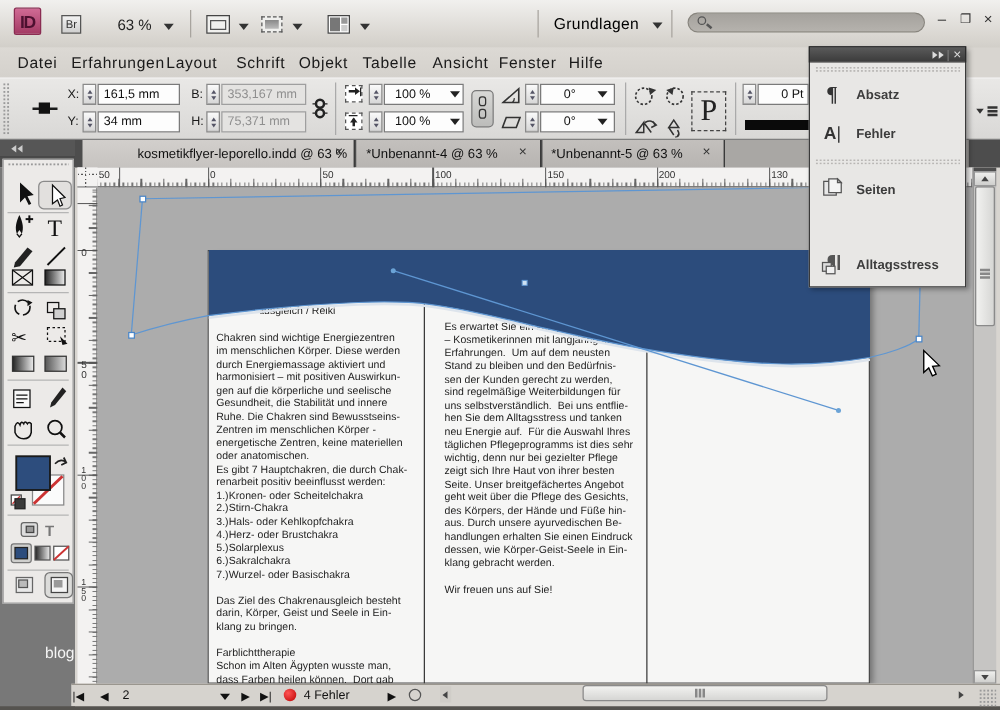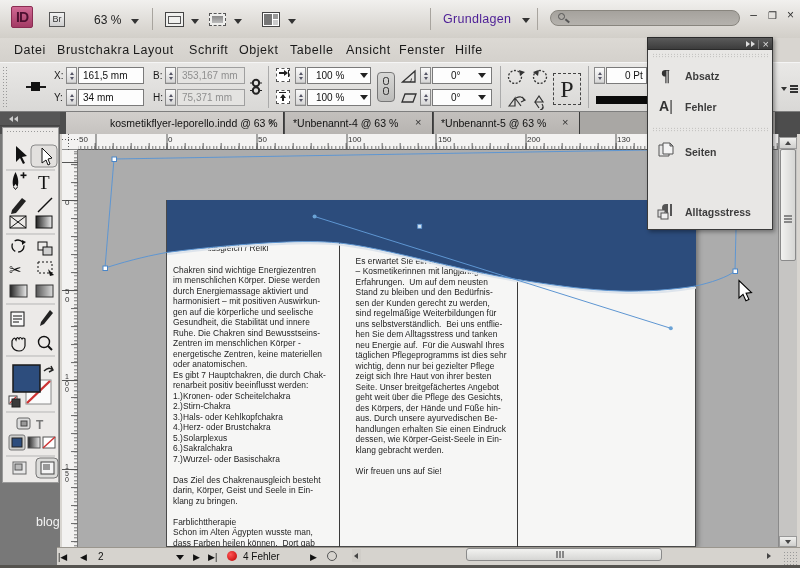--- a/index.html
+++ b/index.html
@@ -9,21 +9,21 @@
 #idlogo{left:11px;top:6px;width:22px;height:22px;background:linear-gradient(#d06a94,#a33a64);border:1px solid #8a2c52;border-radius:2px;color:#4d1030;font-weight:bold;font-size:14px;text-align:center;line-height:20px;letter-spacing:-1px}
 #brbtn{left:49px;top:12px;width:16px;height:15px;background:linear-gradient(#f2f2f2,#cfcfcf);border:1px solid #555;font-size:9px;color:#333;text-align:center;line-height:13px}
 .ttxt{font-size:12px;color:#222}
 #zoomtxt{left:94px;top:13px}
 .darr{width:0;height:0;border-left:4px solid transparent;border-right:4px solid transparent;border-top:5px solid #333}
 #zoomarr{left:131px;top:19px}
 .vsep{width:1px;background:#a8a49e}
 #tsep1{left:152px;top:8px;height:22px}
 #tsep2{left:430px;top:8px;height:22px}
 #tsep3{left:537px;top:8px;height:22px}
-#grundl{left:443px;top:12px;font-size:12.5px;letter-spacing:0.3px;color:#4c1d95}
+#grundl{left:443px;top:12px;font-size:12.5px;letter-spacing:0.3px;color:#000000}
 #grundlarr{left:522px;top:18px}
 #search{left:550px;top:10px;width:190px;height:16px;border:1px solid #88857e;border-radius:8px;background:linear-gradient(#a5a29d,#b5b2ad)}
 #mag{left:558px;top:13px;width:7px;height:7px;border:1.5px solid #555;border-radius:50%}
 #magh{left:565px;top:20px;width:5px;height:1.5px;background:#555;transform:rotate(40deg)}
 .winbtn{top:11px;width:9px;height:9px;color:#333;font-size:12px;line-height:9px;text-align:center}
 
 #menubar{left:0;top:38px;width:700px;height:24px;background:linear-gradient(#dcd9d4,#d4d1cc)}
 #menubar span{position:absolute;top:5px;font-size:12.5px;letter-spacing:0.55px;color:#1a1a1a}
 
 #cpanel{left:0;top:62px;width:800px;height:50px;background:linear-gradient(#e9e8e6,#d9d8d6);border-top:1px solid #f5f5f5;border-bottom:1px solid #7e7e7e}
@@ -92,21 +92,21 @@
 <div class="abs vsep" id="tsep3"></div>
 <div class="abs" id="search"></div>
 <div class="abs" id="mag"></div>
 <div class="abs" id="magh"></div>
 <div class="abs winbtn" style="left:749px">–</div>
 <div class="abs winbtn" style="left:768px;font-size:10px">❐</div>
 <div class="abs winbtn" style="left:786px">×</div>
 
 <div class="abs" id="menubar">
 <span style="left:14px">Datei</span>
-    <span style="left:57px">Brustchakra</span>
+    <span style="left:57px">Erfahrungen</span>
     <span style="left:133px">Layout</span>
     <span style="left:189px">Schrift</span>
     <span style="left:239px">Objekt</span>
     <span style="left:290px">Tabelle</span>
     <span style="left:346px">Ansicht</span>
     <span style="left:399px">Fenster</span>
     <span style="left:455px">Hilfe</span>
 </div>
 
 <div class="abs" id="cpanel"></div>

